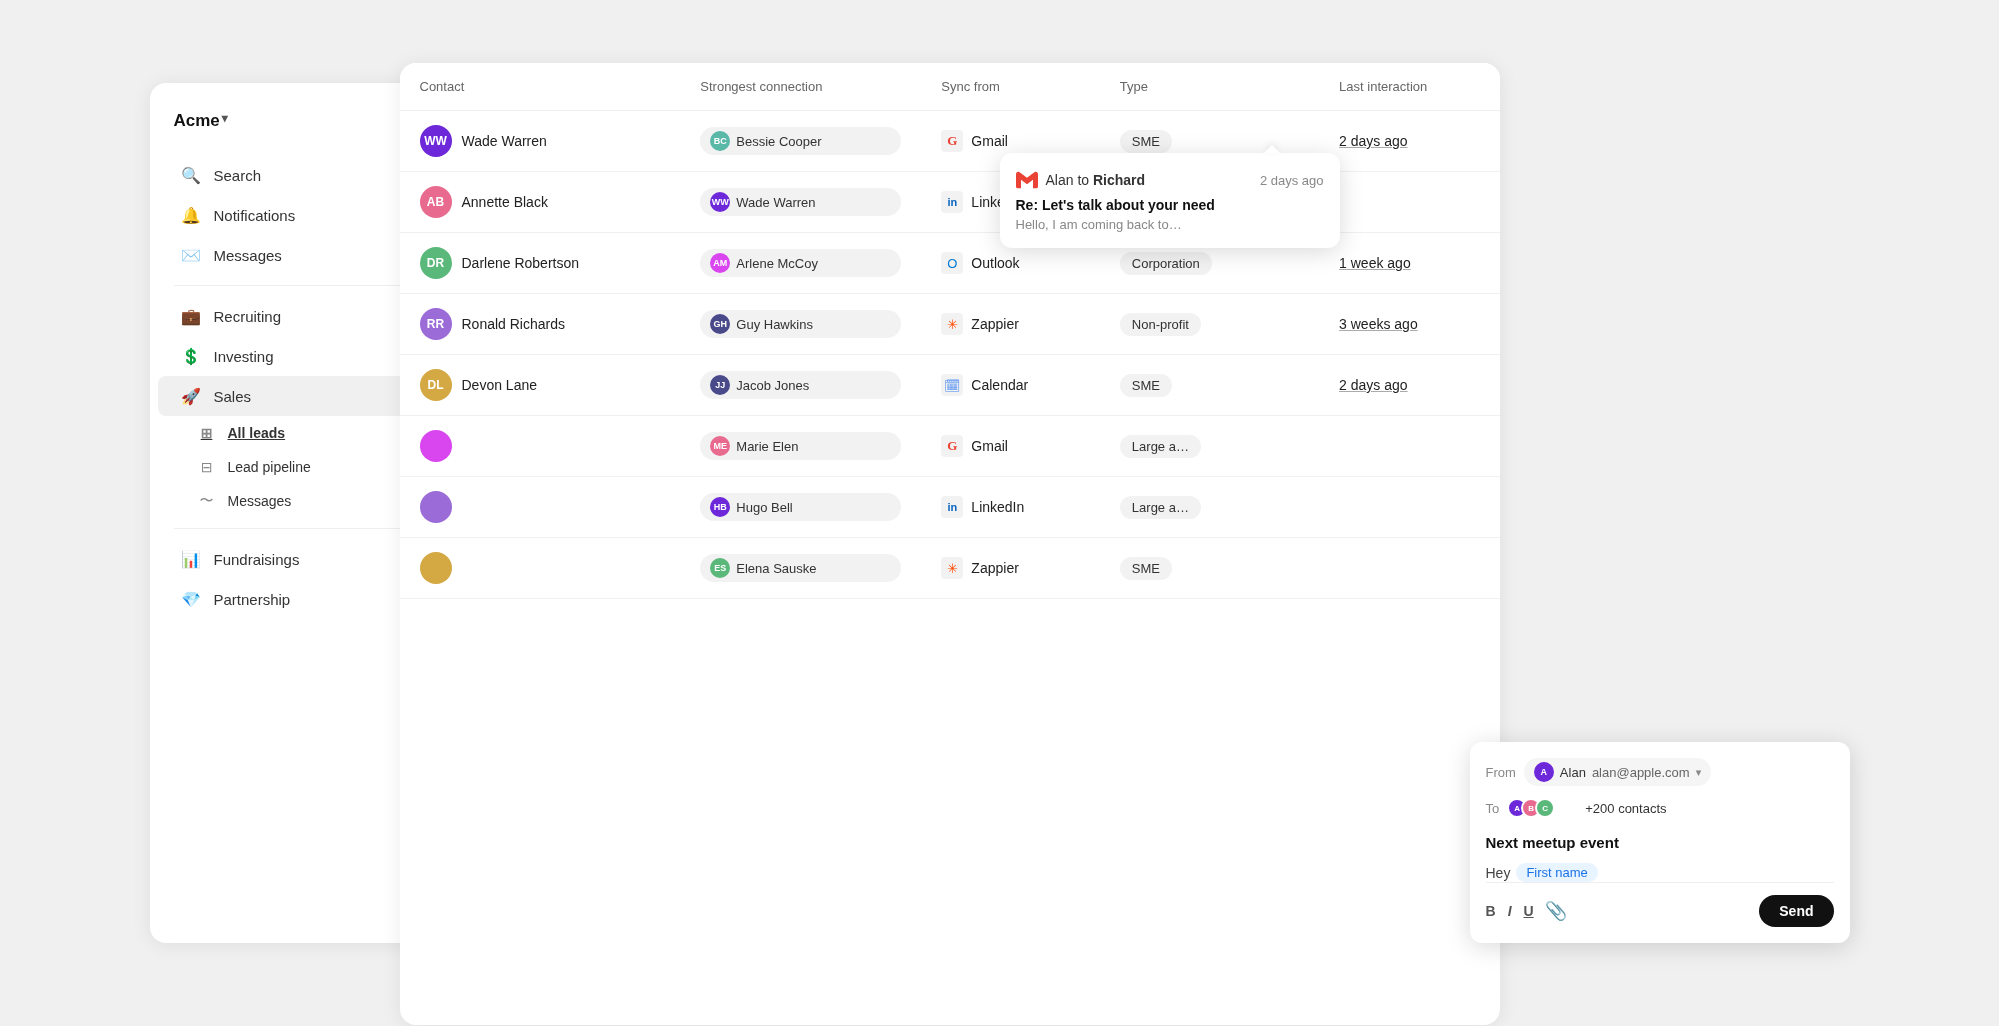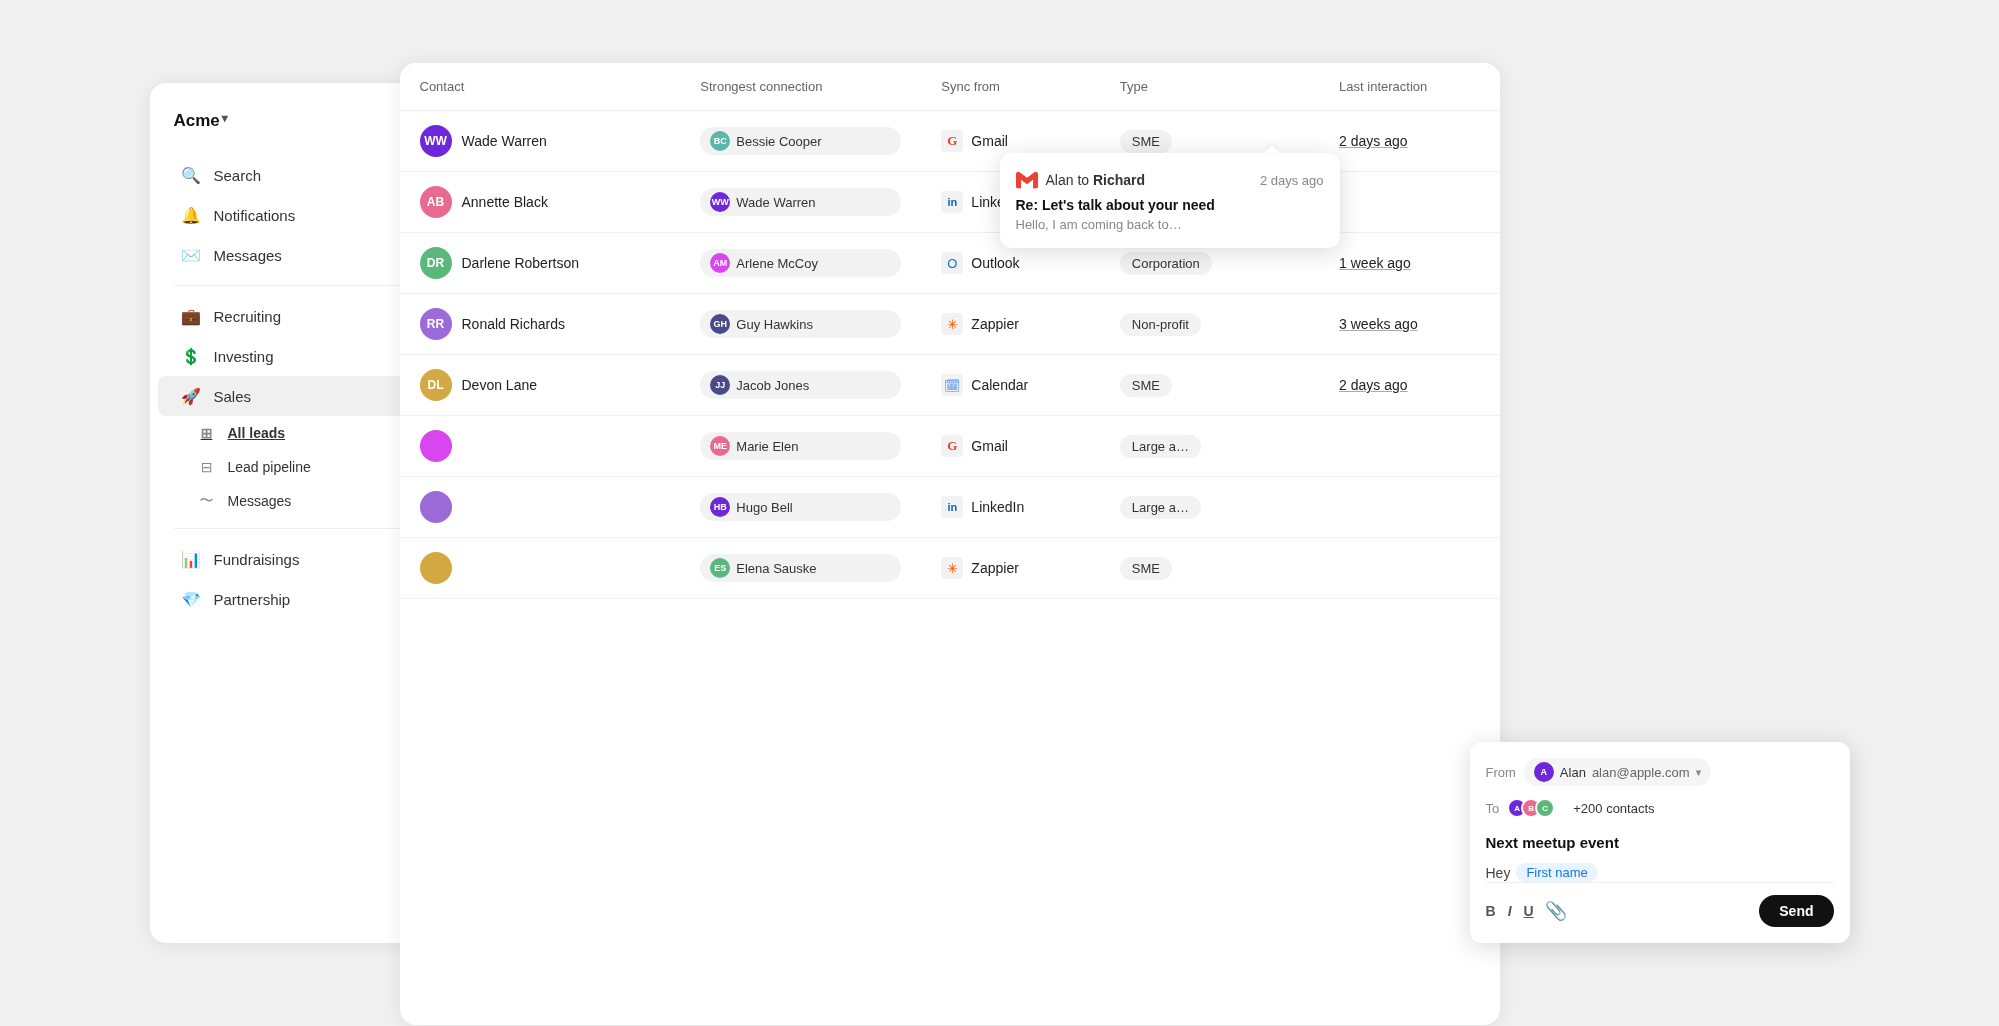--- a/index.html
+++ b/index.html
@@ -356,21 +356,21 @@
       display: flex;
       align-items: center;
       justify-content: center;
       color: #fff;
       font-weight: 700;
     }
 
     .email-contacts-count {
       font-size: 13px;
       color: #333;
-      margin-left: 16px;
+      margin-left: 28px;
     }
 
     .email-subject {
       font-size: 15px;
       font-weight: 600;
       color: #111;
       margin-bottom: 12px;
     }
 
     .email-body {

